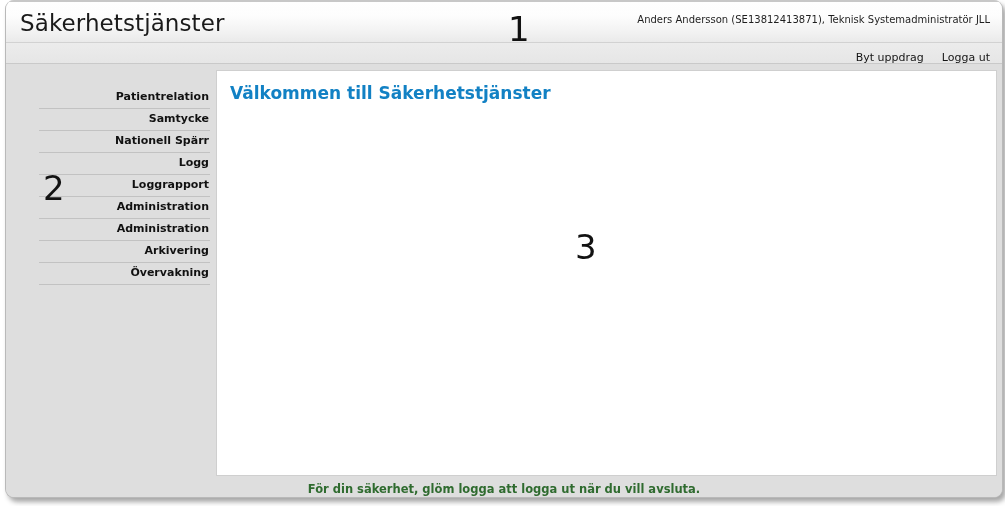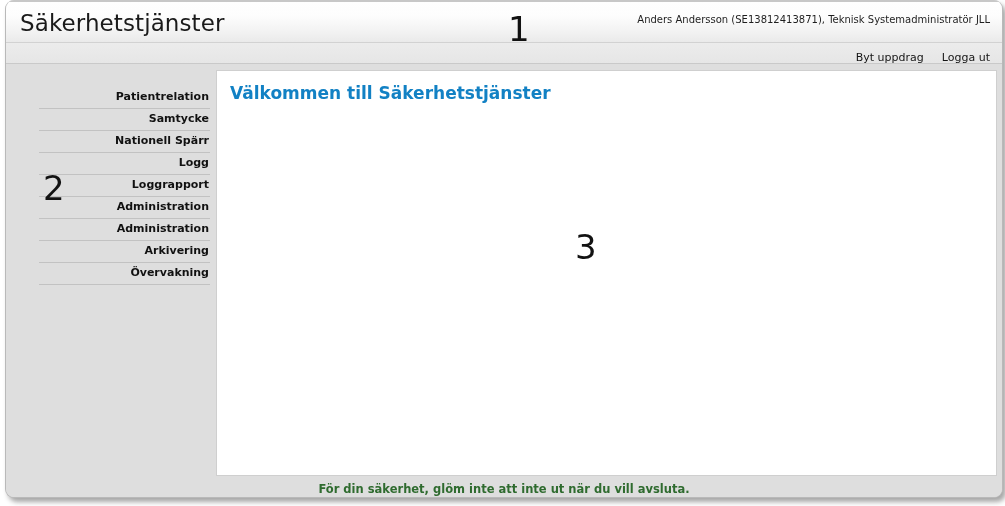--- a/index.html
+++ b/index.html
@@ -184,20 +184,20 @@
       <a href="#" class="nav-item">Övervakning</a>
     </nav>
 
     <div class="content-panel">
       <div class="content-heading">Välkommen till Säkerhetstjänster</div>
     </div>
 
   </div>
 
   <div class="footer">
-    <span class="footer-text">För din säkerhet, glöm inte att inte ut när du vill avsluta.</span>
+    <span class="footer-text">För din säkerhet, glöm logga att logga ut när du vill avsluta.</span>
   </div>
 
 </div>
 
 <span class="annotation" id="ann1">1</span>
 <span class="annotation" id="ann2">2</span>
 <span class="annotation" id="ann3">3</span>
 
 </body></html>

